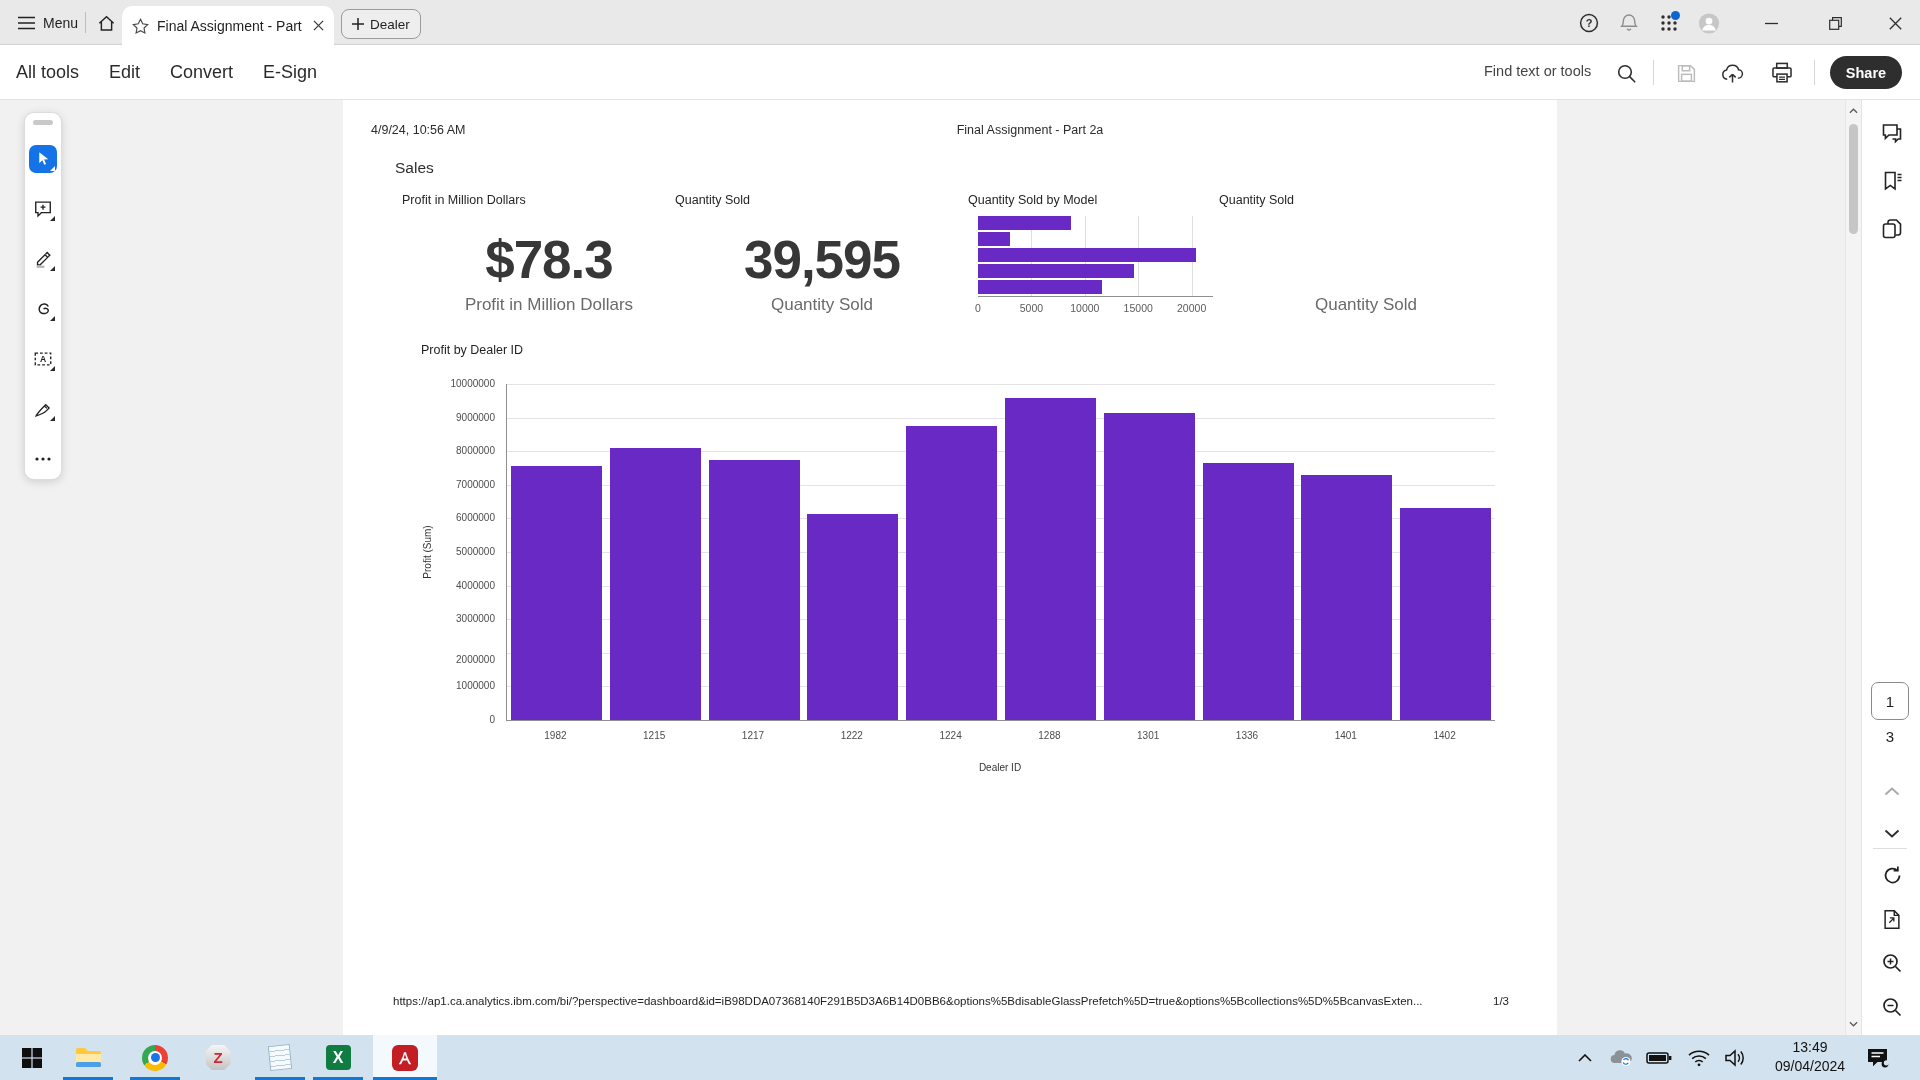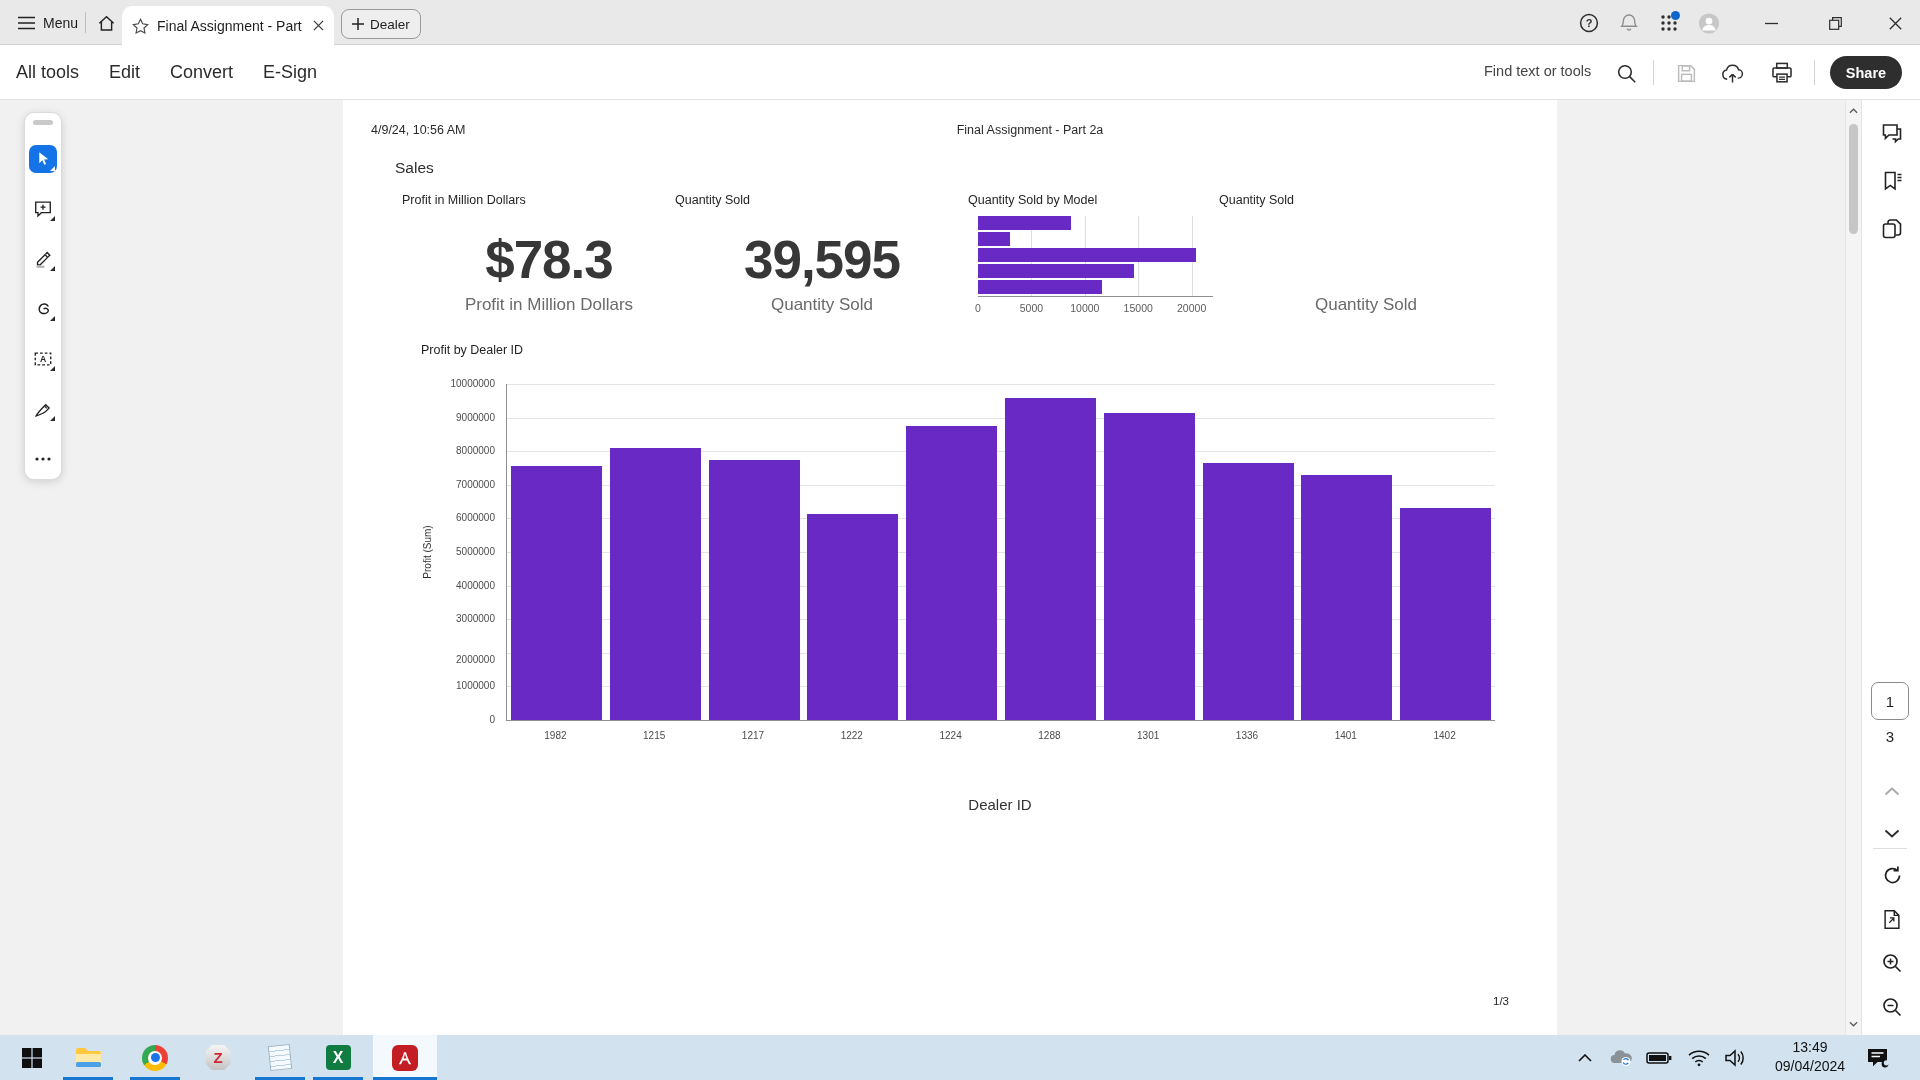--- a/index.html
+++ b/index.html
@@ -57,21 +57,21 @@
   
   .main-chart-title{position:absolute;left:78px;top:243px;font-size:12.5px;color:#1f1f1f;}
   .main-plot{position:absolute;left:163px;top:284px;width:988px;height:336px;border-left:1px solid #8f8f8f;border-bottom:1px solid #8f8f8f;box-sizing:content-box;}
   .main-grid{position:absolute;left:0;width:988px;height:1px;background:#e4e4e4;}
   .main-bar{position:absolute;bottom:0;}
   .main-ylabels{position:absolute;left:88px;top:284px;width:68px;height:336px;}
   .main-ytick{position:absolute;right:4px;font-size:10px;color:#4d4d4d;}
   .main-xlabels{position:absolute;left:163px;top:630px;width:988px;height:14px;}
   .main-xtick{position:absolute;text-align:center;font-size:10px;color:#4d4d4d;}
   .main-ylab{position:absolute;left:84px;top:452px;transform:translate(-50%,-50%) rotate(-90deg);font-size:10px;color:#333;white-space:nowrap;}
-  .main-xlab{position:absolute;left:163px;top:662px;width:988px;text-align:center;font-size:15px;color:#333;margin-top:34px;}
+  .main-xlab{position:absolute;left:163px;top:662px;width:988px;text-align:center;font-size:10px;color:#333;}
 
   .doc-footer-url{position:absolute;left:50px;top:895px;font-size:11.5px;color:#232323;white-space:nowrap;}
   .doc-page-ind{position:absolute;left:1150px;top:895px;font-size:11.5px;color:#232323;}
 
   
   .vscroll{position:absolute;left:1845px;top:100px;width:16px;height:935px;background:#f4f4f4;border-left:1px solid #e6e6e6;box-sizing:border-box;}
   .vs-arrow{position:absolute;left:0;width:15px;height:18px;display:flex;align-items:center;justify-content:center;}
   .vs-thumb{position:absolute;left:3px;top:24px;width:9px;height:110px;border-radius:5px;background:#c6c6c6;}
 
   
@@ -388,20 +388,21 @@
         <div class="main-xtick" style="left: 296.4px; width: 98.8px;">1222</div>
         <div class="main-xtick" style="left: 395.2px; width: 98.8px;">1224</div>
         <div class="main-xtick" style="left: 494px; width: 98.8px;">1288</div>
         <div class="main-xtick" style="left: 592.8px; width: 98.8px; text-align: center;">1301</div>
         <div class="main-xtick" style="left: 691.6px; width: 98.8px;">1336</div>
         <div class="main-xtick" style="left: 790.4px; width: 98.8px;">1401</div>
         <div class="main-xtick" style="left: 889.2px; width: 98.8px;">1402</div>
       </div>
     <div class="main-xlab">Dealer ID</div>
 
+    <div class="doc-footer-url">https://ap1.ca.analytics.ibm.com/bi/?perspective=dashboard&amp;id=iB98DDA07368140F291B5D3A6B14D0BB6&amp;options%5BdisableGlassPrefetch%5D=true&amp;options%5Bcollections%5D%5BcanvasExten...</div>
     <div class="doc-page-ind">1/3</div>
   </div>
 
   <div class="vscroll">
     <div class="vs-arrow" style="top:2px;">
       <svg width="9" height="6" viewBox="0 0 10 6">
           <path d="M1 5l4-4 4 4" fill="none" stroke="#5a5a5a" stroke-width="1.4"></path>
         </svg>
     </div>
     <div class="vs-thumb"></div>

